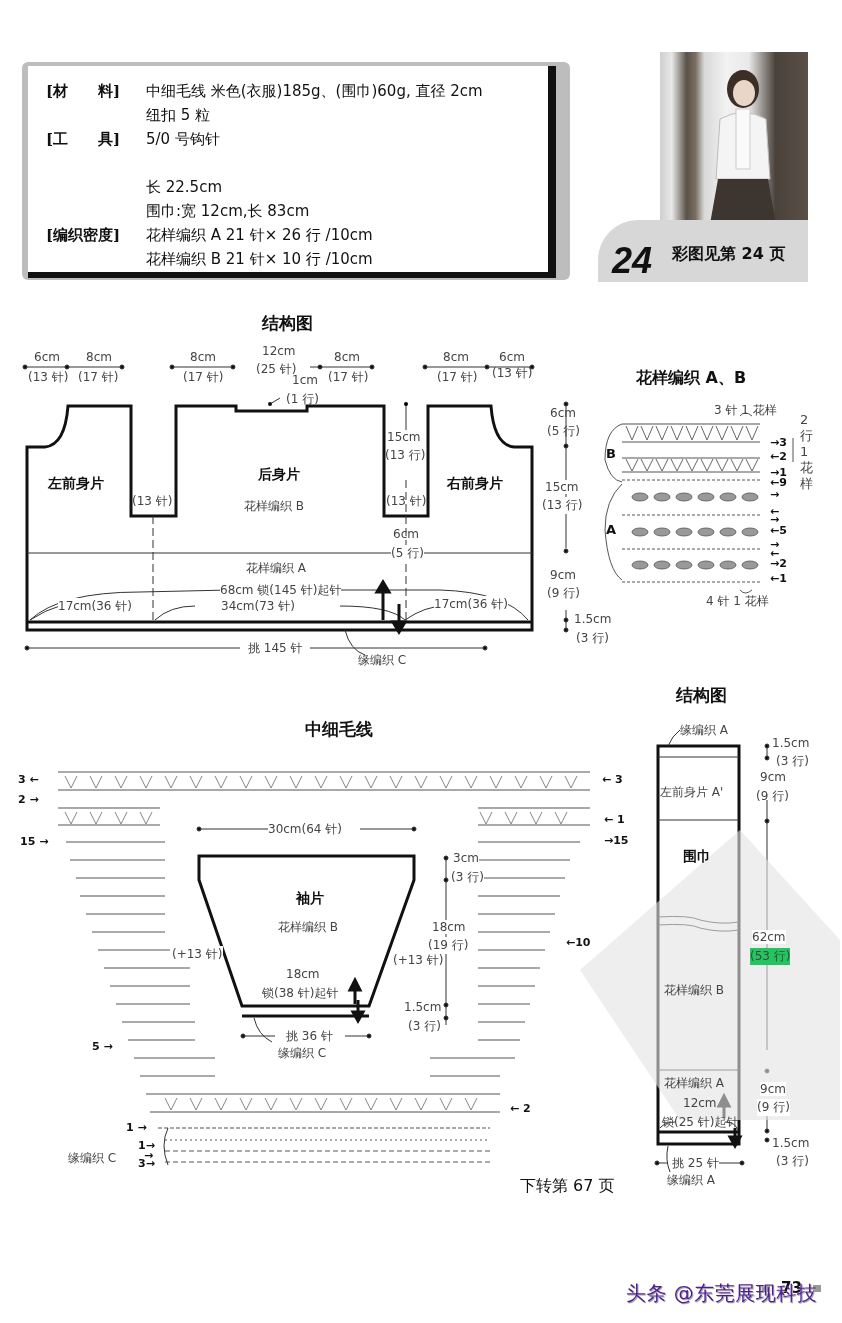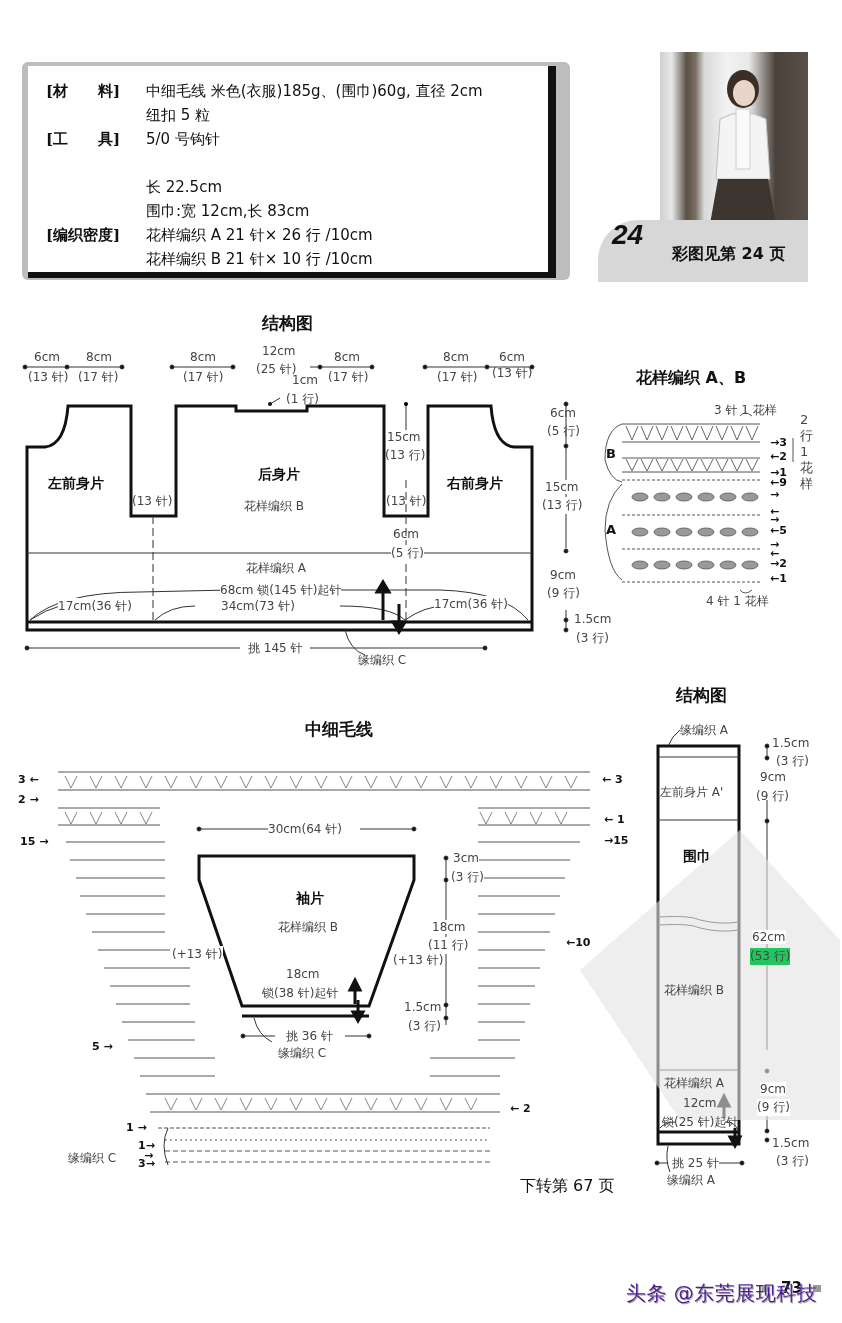--- a/index.html
+++ b/index.html
@@ -7,21 +7,21 @@
   .abs{position:absolute;}
   
   .mat-box{left:22px;top:62px;width:548px;height:218px;background:#bdbdbd;border-radius:6px;}
   .mat-inner{left:28px;top:66px;width:520px;height:206px;background:#fff;border-right:8px solid #111;border-bottom:6px solid #111;}
   .mat-row{position:absolute;left:18px;font-size:15px;line-height:22px;display:flex;}
   .mat-label{width:100px;font-weight:bold;font-family:"DejaVu Serif","Liberation Serif",serif;white-space:pre;}
   .mat-val{flex:1;}
   .photo{left:660px;top:52px;width:148px;height:193px;background:linear-gradient(90deg,#cfcfcf 0%,#e8e8e8 8%,#5a5148 18%,#7a6e62 24%,#d9d9d9 30%,#f2f2f2 45%,#e9e9e9 60%,#4a413a 78%,#5a5048 100%);overflow:hidden;}
   .photo .girl{position:absolute;left:48px;top:12px;width:70px;height:180px;}
   .badge{left:598px;top:220px;width:210px;height:62px;background:#d7d7d7;border-top-left-radius:40px;}
-  .badge-num{left:612px;top:219px;font-size:28px;font-weight:bold;font-style:italic;font-family:"Liberation Sans",sans-serif;}
+  .badge-num{left:612px;top:240px;font-size:36px;font-weight:bold;font-style:italic;font-family:"Liberation Sans",sans-serif;}
   .badge-text{left:672px;top:244px;font-size:16px;font-weight:bold;}
   .title{font-size:17px;font-weight:bold;}
   .lbl{font-size:12px;color:#444;white-space:nowrap;}
   .lbl-b{font-size:14px;font-weight:bold;font-family:"DejaVu Serif","Liberation Serif",serif;white-space:nowrap;}
   .small{font-size:11px;font-weight:bold;}
   svg{position:absolute;left:0;top:0;}
   .wm{left:540px;top:820px;width:300px;height:300px;}
 </style>
 </head>
 <body>
@@ -357,21 +357,21 @@
 <div class="abs small" style="left:770px;top:557px">→2</div>
 <div class="abs small" style="left:770px;top:572px">←1</div>
 
 <div class="abs title" style="left:305px;top:718px">中细毛线</div>
 <div class="abs lbl" style="left:268px;top:821px;background:#fff">30cm(64 针)</div>
 <div class="abs lbl-b" style="left:296px;top:890px">袖片</div>
 <div class="abs lbl" style="left:278px;top:919px">花样编织 B</div>
 <div class="abs lbl" style="left:453px;top:851px;background:#fff">3cm</div>
 <div class="abs lbl" style="left:451px;top:869px;background:#fff">(3 行)</div>
 <div class="abs lbl" style="left:432px;top:920px;background:#fff">18cm</div>
-<div class="abs lbl" style="left:428px;top:937px;background:#fff">(11 行)</div>
+<div class="abs lbl" style="left:428px;top:937px;background:#fff">(19 行)</div>
 <div class="abs lbl" style="left:172px;top:946px;background:#fff">(+13 针)</div>
 <div class="abs lbl" style="left:393px;top:952px;background:#fff">(+13 针)</div>
 <div class="abs lbl" style="left:286px;top:967px">18cm</div>
 <div class="abs lbl" style="left:262px;top:985px">锁(38 针)起针</div>
 <div class="abs lbl" style="left:404px;top:1000px;background:#fff">1.5cm</div>
 <div class="abs lbl" style="left:408px;top:1018px;background:#fff">(3 行)</div>
 <div class="abs lbl" style="left:286px;top:1028px">挑 36 针</div>
 <div class="abs lbl" style="left:278px;top:1045px">缘编织 C</div>
 
 <div class="abs small" style="left:18px;top:773px">3 ←</div>

